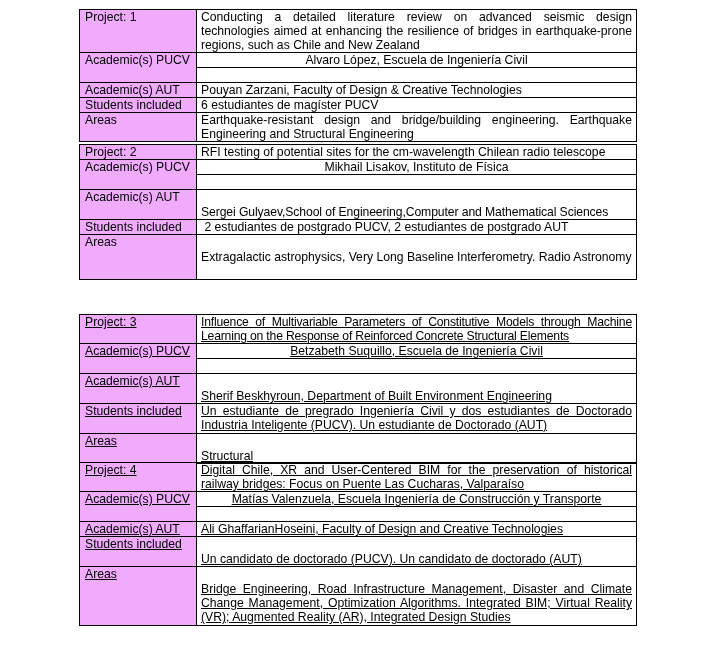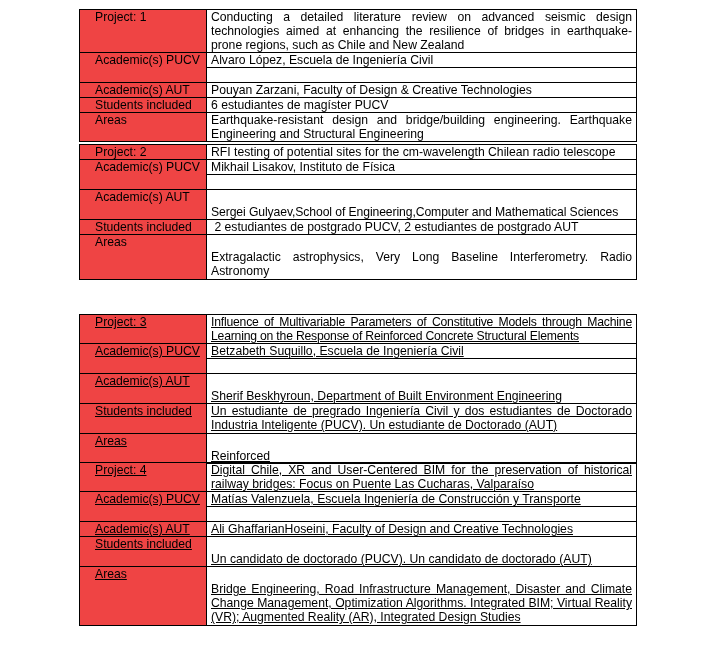--- a/index.html
+++ b/index.html
@@ -24,36 +24,36 @@
       table-layout: fixed;
     }
     .proj-table td {
       border: 1px solid #000;
       padding: 0 4px 0 4px;
       vertical-align: top;
       line-height: 14px;
     }
     .proj-table td.lbl {
       width: 107px;
-      background: #ef4444;
-      padding-left: 15px;
+      background: #f0abfc;
+      padding-left: 5px;
       padding-top: 0px;
     }
     .proj-table td.val {
       text-align: justify;
       text-align-last: left;
       margin-top: 35px;
     }
     .val.pushdown { padding-top: 15px; }
     #t1 { top: 9px; }
     #t2 { top: 144px; }
     #t3 { top: 314px; text-decoration: underline; }
     #t4 { top: 462px; text-decoration: underline; }
     .split-cell { padding: 0 !important; }
-    .split-cell .part { padding: 0 4px; border-bottom: 1px solid #000; height: 14px; }
+    .split-cell .part { padding: 0 4px; border-bottom: 1px solid #000; height: 14px; text-align: center; }
     .split-cell .part:last-child { border-bottom: none; }
   </style>
 </head>
 <body>
 
 <table class="proj-table" id="t1">
   <tbody>
       <tr>
     <td class="lbl" style="height:42px">Project: 1</td>
     <td class="val">Conducting a detailed literature review on advanced seismic design technologies aimed at enhancing the resilience of bridges in earthquake-prone regions, such as Chile and New Zealand</td>
@@ -124,21 +124,21 @@
   <tr>
     <td class="lbl" style="height:29px">Academic(s) AUT</td>
     <td class="val pushdown">Sherif Beskhyroun, Department of Built Environment Engineering</td>
   </tr>
   <tr>
     <td class="lbl" style="height:29px">Students included</td>
     <td class="val">Un estudiante de pregrado Ingeniería Civil y dos estudiantes de Doctorado Industria Inteligente (PUCV). Un estudiante de Doctorado (AUT)</td>
   </tr>
   <tr>
     <td class="lbl" style="height:29px">Areas</td>
-    <td class="val pushdown">Reinforced</td>
+    <td class="val pushdown">Structural</td>
   </tr>
 </tbody>
   </table>
 
 <table class="proj-table" id="t4">
   <tbody>
       <tr>
     <td class="lbl">Project: 4</td>
     <td class="val">Digital Chile, XR and User-Centered BIM for the preservation of historical railway bridges: Focus on Puente Las Cucharas, Valparaíso</td>
   </tr>

